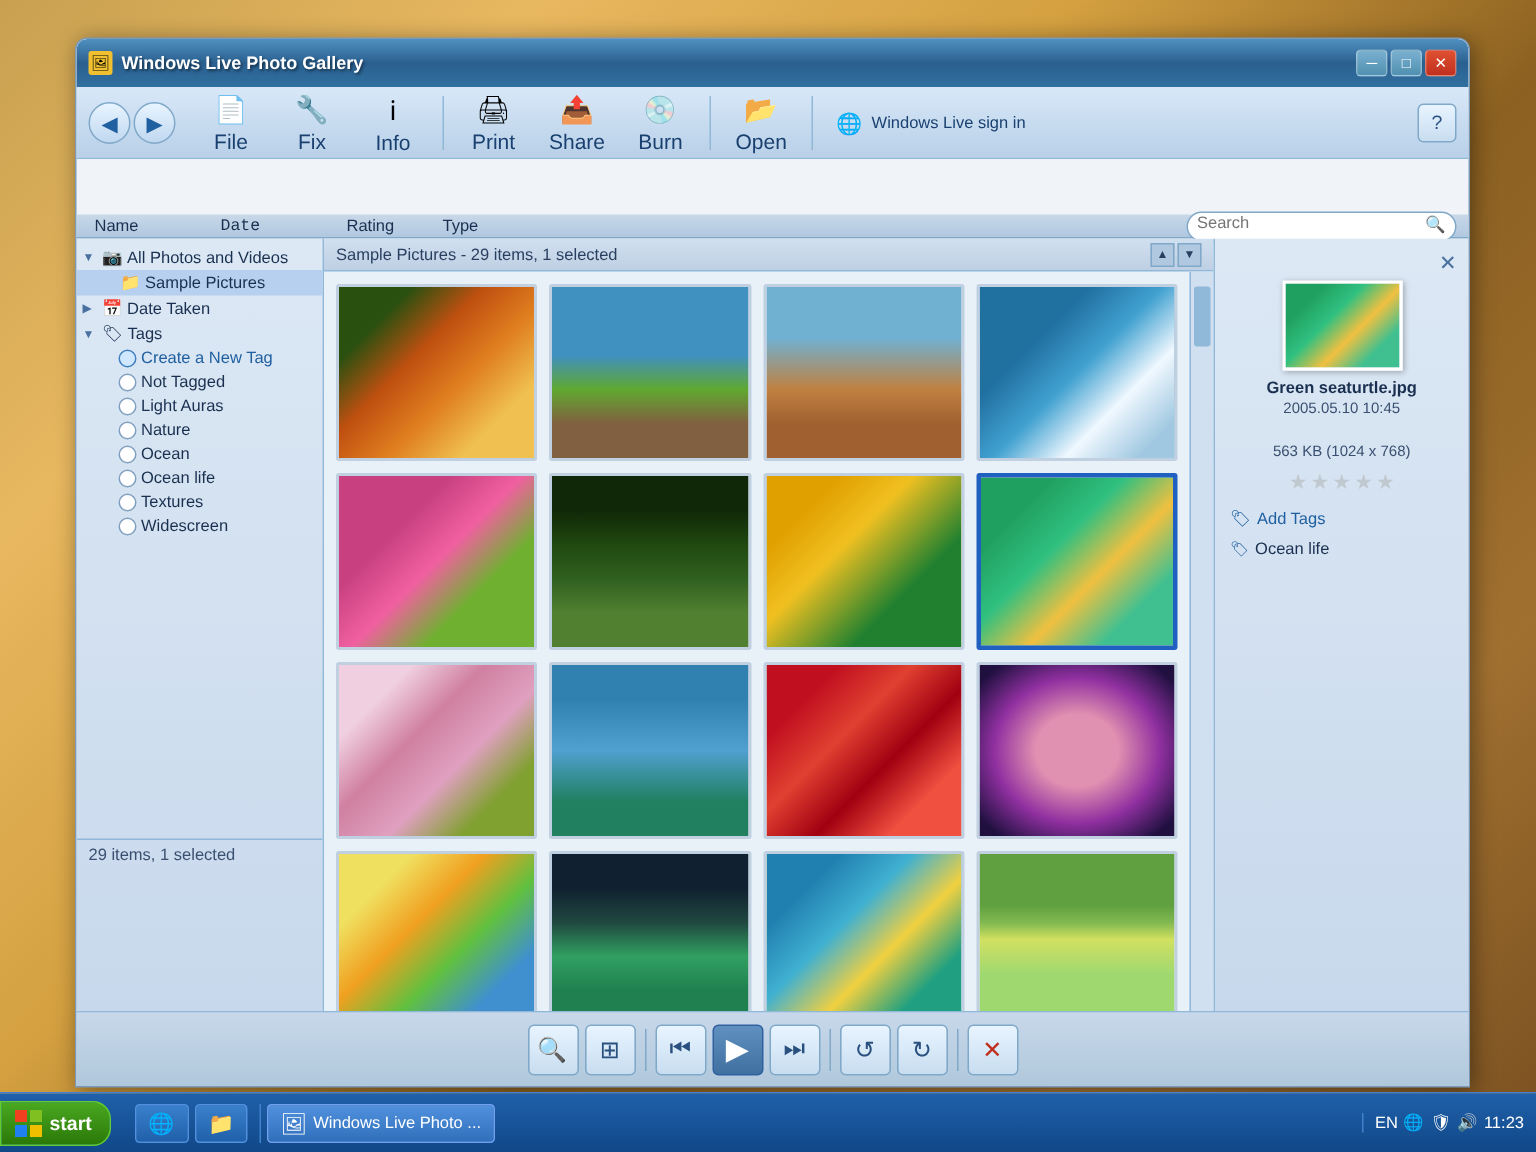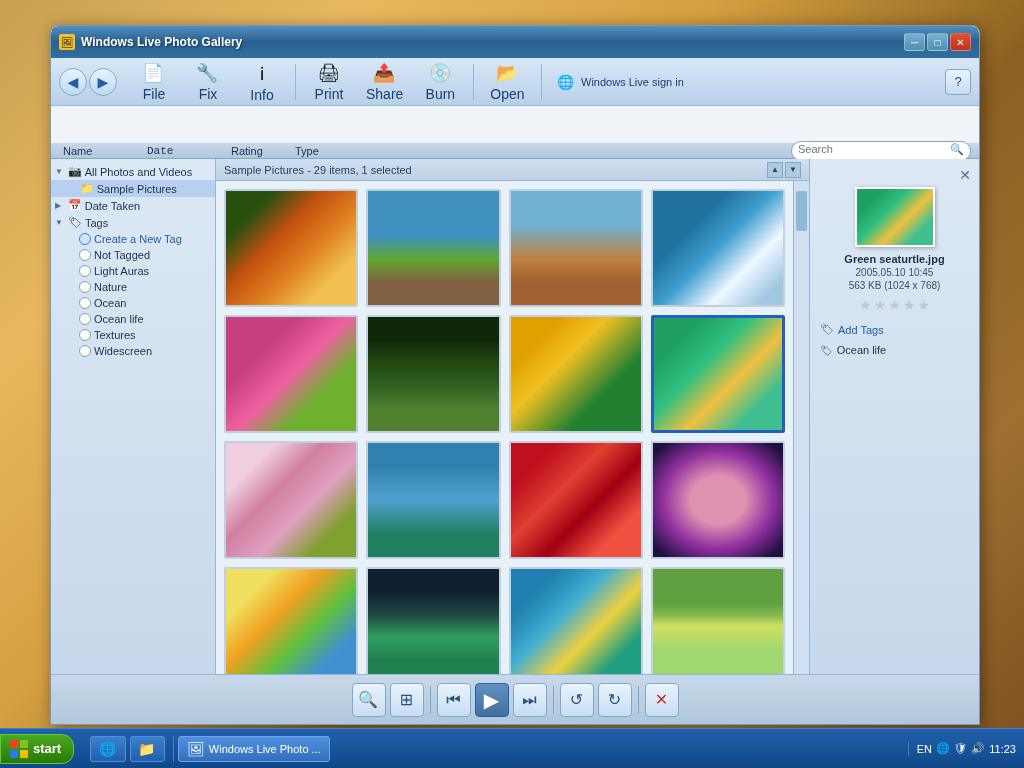--- a/index.html
+++ b/index.html
@@ -422,21 +422,21 @@
       font-weight: bold;
       color: #1a3050;
       text-align: center;
       margin-bottom: 2px;
     }
 
     .info-date {
       font-size: 10px;
       color: #3a5070;
       text-align: center;
-      margin-bottom: 2px;
+      margin-bottom: 18px;
     }
 
     .info-size {
       font-size: 10px;
       color: #3a5070;
       text-align: center;
       margin-bottom: 6px;
     }
 
     .info-stars {
@@ -697,20 +697,21 @@
         <div class="sidebar-item sidebar-indent2">
           <div class="sidebar-tag-icon"></div>
           <span>Textures</span>
         </div>
         <div class="sidebar-item sidebar-indent2">
           <div class="sidebar-tag-icon"></div>
           <span>Widescreen</span>
         </div>
 
         <div style="flex:1;"></div>
+        <div class="sidebar-status" style="margin-top: 200px;">29 items, 1 selected</div>
       </div>
 
       <div class="photo-area">
         <div class="photo-path-bar">
           <span>Sample Pictures - 29 items, 1 selected</span>
           <div style="display:flex; gap:2px;">
             <div class="scroll-up-arrow">▲</div>
             <div class="scroll-down-arrow">▼</div>
           </div>
         </div>

